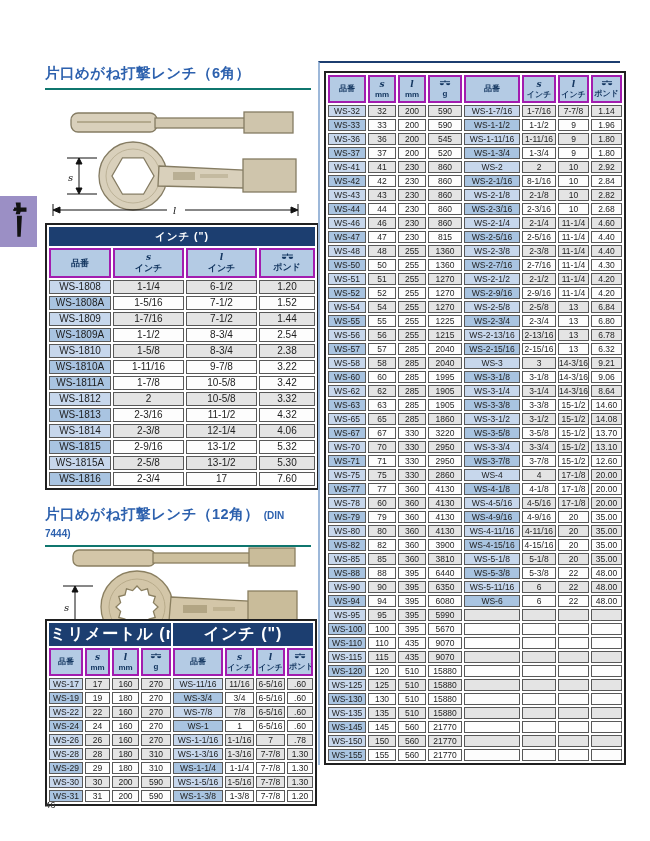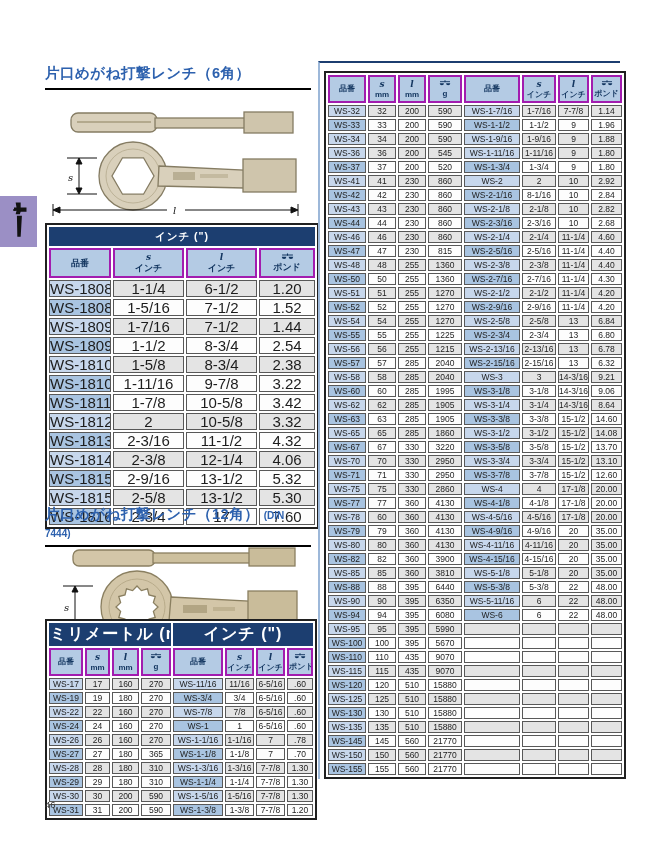--- a/index.html
+++ b/index.html
@@ -2,21 +2,21 @@
 <html><head>
 <meta charset="utf-8">
 <style>
   html,body{margin:0;padding:0;}
   body{width:650px;height:841px;background:#ffffff;position:relative;overflow:hidden;
        font-family:"Liberation Sans",sans-serif;-webkit-font-smoothing:antialiased;}
   .abs{position:absolute;}
 
   
   .sec-title{color:#2d61ae;font-weight:bold;font-size:14.5px;letter-spacing:0.5px;
-             border-bottom:2px solid #000000;padding-bottom:5px;}
+             border-bottom:2px solid #0f766e;padding-bottom:5px;}
   .sec-title .din{font-size:10px;letter-spacing:0;}
 
   
   table.spec{border-collapse:separate;border-spacing:2px;background:#fff;
              border:2px solid #202020;width:100%;table-layout:fixed;}
   .spec th,.spec td{text-align:center;vertical-align:middle;padding:0;overflow:hidden;white-space:nowrap;}
   .spec td{border:1px solid #585858;font-size:8.5px;color:#1d1d1d;height:10px;line-height:1;}
   .spec tr.odd  td{background:#e4e4e4;}
   .spec tr.even td{background:#fdfdfd;}
   .spec tr.odd  td.part{background:#c7d7ec;}
@@ -24,21 +24,21 @@
   .spec th.band{background:#1c3e70;color:#ffffff;font-size:16px;font-weight:bold;
                 height:15px;border:1px solid #1c3e70;letter-spacing:1px;}
   .spec tr.cols th{background:#b4cbe4;color:#12355f;font-weight:bold;font-size:8px;
                    border:2px solid #a21caf;height:24px;line-height:1.2;margin-left:15px;}
   .var{display:block;font-style:italic;font-family:"DejaVu Serif",serif;font-size:9px;}
   .unit{display:block;}
   .wicon{display:block;height:9px;color:#12355f;}
   .wicon svg{vertical-align:top;}
 
   
-  .t1 td{height:12px;font-size:15px;}
+  .t1 td{height:12px;font-size:10px;}
   .t1 tr.cols th{font-size:9px;height:26px;}
   .t1 th.band{height:17px;font-size:10.5px;}
 
   
   .right-col{border-top:2px solid #1c3e70;border-left:2px solid #9db8d9;padding:8px 0 0 4px;}
 
   
   .tab-marker{background:#9b8fc5;display:flex;align-items:center;justify-content:center;}
 
   .pagenum{font-size:9.5px;color:#3a3a3a;}
@@ -353,30 +353,20 @@
         <tr class="odd">
           <td class="part">WS-26</td>
           <td>26</td>
           <td>160</td>
           <td>270</td>
           <td class="part">WS-1-1/16</td>
           <td>1-1/16</td>
           <td>7</td>
           <td>.78</td>
         </tr>
-        <tr class="even">
-          <td class="part">WS-27</td>
-          <td>27</td>
-          <td>180</td>
-          <td>365</td>
-          <td class="part">WS-1-1/8</td>
-          <td>1-1/8</td>
-          <td>7</td>
-          <td>.70</td>
-        </tr>
         <tr class="odd">
           <td class="part">WS-28</td>
           <td>28</td>
           <td>180</td>
           <td>310</td>
           <td class="part">WS-1-3/16</td>
           <td>1-3/16</td>
           <td>7-7/8</td>
           <td>1.30</td>
         </tr>
@@ -489,30 +479,20 @@
           <td class="part">WS-33</td>
           <td>33</td>
           <td>200</td>
           <td>590</td>
           <td class="part">WS-1-1/2</td>
           <td>1-1/2</td>
           <td>9</td>
           <td>1.96</td>
         </tr>
         <tr class="odd">
-          <td class="part">WS-34</td>
-          <td>34</td>
-          <td>200</td>
-          <td>590</td>
-          <td class="part">WS-1-9/16</td>
-          <td>1-9/16</td>
-          <td>9</td>
-          <td>1.88</td>
-        </tr>
-        <tr class="odd">
           <td class="part">WS-36</td>
           <td>36</td>
           <td>200</td>
           <td>545</td>
           <td class="part">WS-1-11/16</td>
           <td>1-11/16</td>
           <td>9</td>
           <td>1.80</td>
         </tr>
         <tr class="even">

